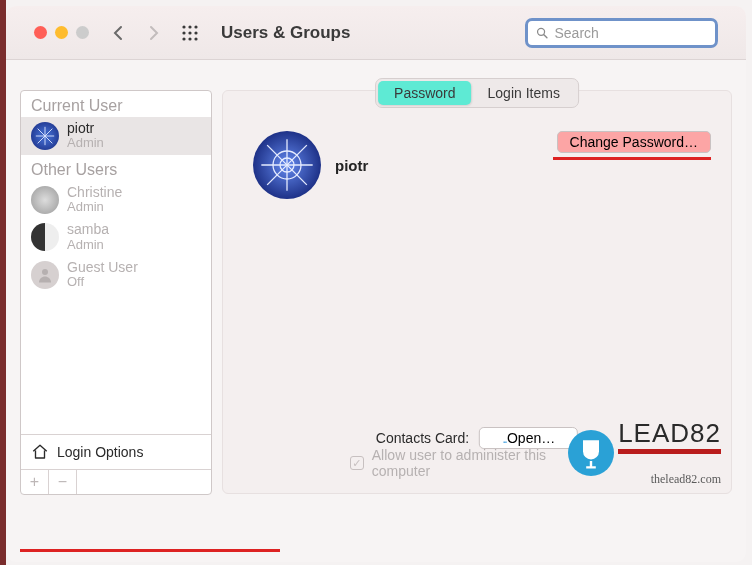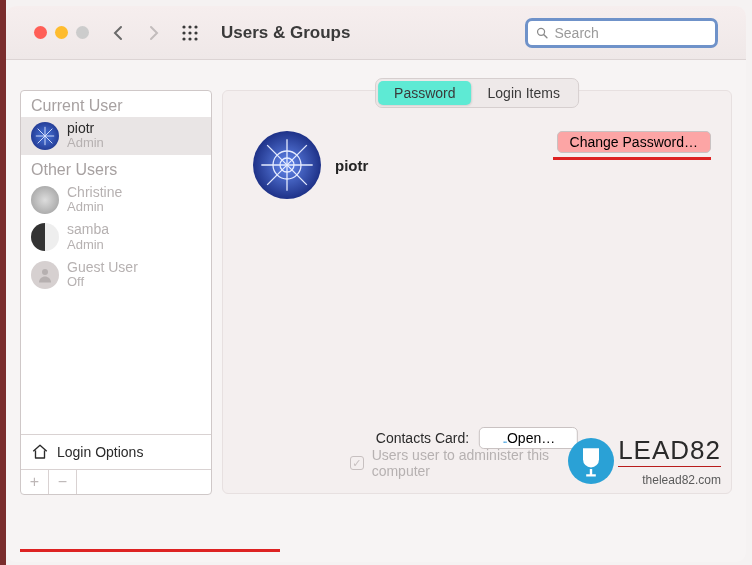--- a/index.html
+++ b/index.html
@@ -179,21 +179,21 @@
   .lead82 {
     position:absolute; bottom:6px; right:10px;
     display:flex; align-items:center; gap:4px;
   }
   .lead-badge {
     width:46px;height:46px;border-radius:50%;background:#2aa1d6;
     display:flex;align-items:center;justify-content:center;
   }
   .lead-text { display:flex; flex-direction:column; align-items:flex-start; }
   .lead-text .top { font-size:26px; font-weight:400; color:#2a2a2a; letter-spacing:1px; font-family: "Helvetica Neue", Arial; }
-  .lead-text .bot { font-size:12px; color:#5a5a5a; border-top:1px solid #b91c1c; padding-top:6px; width:100%; text-align:right;}
+  .lead-text .bot { font-size:12px; color:#5a5a5a; border-top:5px solid #b91c1c; padding-top:18px; width:100%; text-align:right;font-family:Liberation Serif, serif;}
 
   
   .footer {
     position:absolute; left:14px; right:14px; bottom:14px; height:40px;
     display:flex; align-items:center; gap:10px;
   }
   .lock-icon { width:22px; height:26px; }
   .lock-text { font-size:14.5px; color:#5a5a5a; }
   .help {
     margin-left:auto;
@@ -338,21 +338,21 @@
       <button class="chg-btn">Change Password…</button>
       <div class="redline1"></div>
 
       <div class="contacts">
         <span>Contacts Card:</span>
         <button class="open-btn">Open…</button>
       </div>
 
       <div class="admin-check">
         <span class="check">✓</span>
-        <span>Users user to administer this computer</span>
+        <span>Allow user to administer this computer</span>
       </div>
 
       <div class="lead82">
         <div class="lead-badge">
           <svg viewBox="0 0 32 40" width="26" height="32">
               <path d="M6 4h20v14a10 10 0 0 1-20 0z" fill="#fff"></path>
               <path d="M16 30v8 M10 38h12" stroke="#fff" stroke-width="3" fill="none"></path>
             </svg>
         </div>
         <div class="lead-text">

